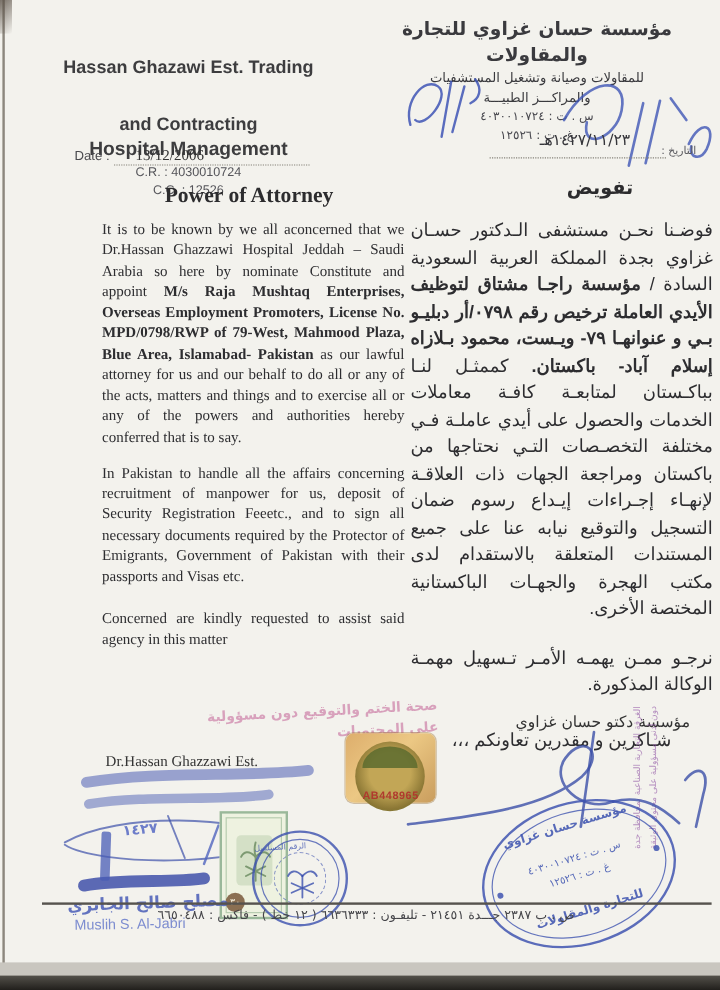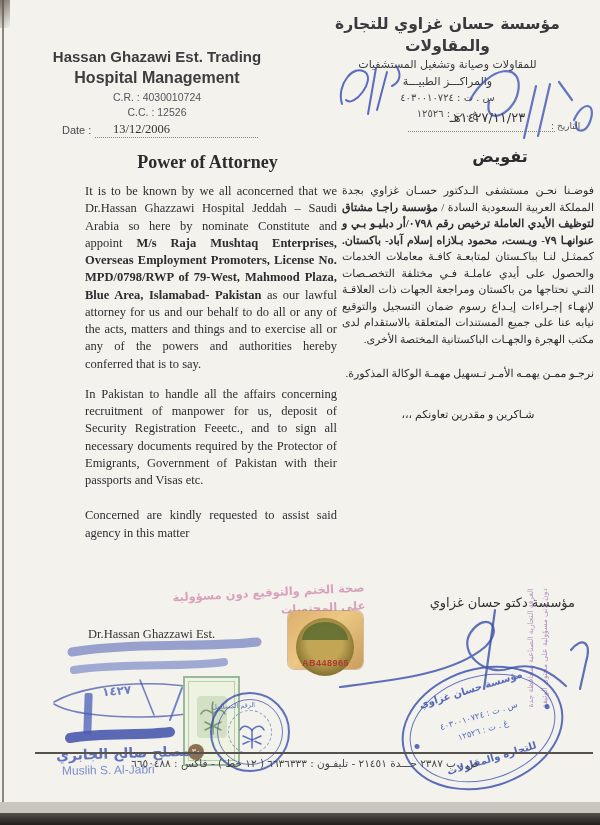--- a/index.html
+++ b/index.html
@@ -38,21 +38,21 @@
   .title-ar{position:absolute;left:455px;top:147px;width:90px;text-align:center;direction:rtl;
         font-family:"DejaVu Sans",sans-serif;font-size:16px;font-weight:bold;color:#2c2c2e;}
   
   .col-en{position:absolute;left:85px;top:183px;width:252px;
         font-family:"Liberation Serif",serif;font-size:12.5px;line-height:1.38;
         text-align:justify;color:#2d2d30;}
   .col-en p{margin:0;}
   .col-en .p2{margin-top:13px;}
   .col-en .p3{margin-top:18px;}
   .col-ar{position:absolute;left:342px;top:182px;width:252px;direction:rtl;
-        font-family:Liberation Serif, serif;font-size:11px;line-height:1.5;
+        font-family:Liberation Sans, sans-serif;font-size:15px;line-height:1.5;
         text-align:justify;color:#2d2d30;}
   .col-ar p{margin:0;}
   .col-ar .p2{margin-top:18px;}
   .col-ar .p3{margin-top:24px;text-align:center;}
   b{font-weight:bold;}
   
   .name-ar{position:absolute;left:375px;top:595px;width:200px;text-align:right;direction:rtl;
         font-family:"DejaVu Sans",sans-serif;font-size:13px;color:#333;}
   .name-en{position:absolute;left:88px;top:627px;font-family:"Liberation Serif",serif;
         font-size:12.5px;color:#333;}
@@ -120,20 +120,21 @@
   .footer-en{position:absolute;left:60px;top:774px;width:490px;text-align:center;
         font-size:12.5px;color:#3c3c40;}
 </style>
 </head>
 <body>
 
 <div id="page">
 
   <div class="hdr-en">
     <div class="l1">Hassan Ghazawi Est. Trading</div>
+    <div class="l2">and Contracting</div>
     <div class="l3">Hospital Management</div>
     <div class="reg">C.R. : 4030010724</div>
     <div class="reg">C.C. : 12526</div>
   </div>
 
   <div class="hdr-ar">
     <div class="l1">مؤسسة حسان غزاوي للتجارة والمقاولات</div>
     <div class="l2">للمقاولات وصيانة وتشغيل المستشفيات</div>
     <div class="l3">والمراكـــز الطبيـــة</div>
     <div class="reg">س . ت : ٤٠٣٠٠١٠٧٢٤</div>

